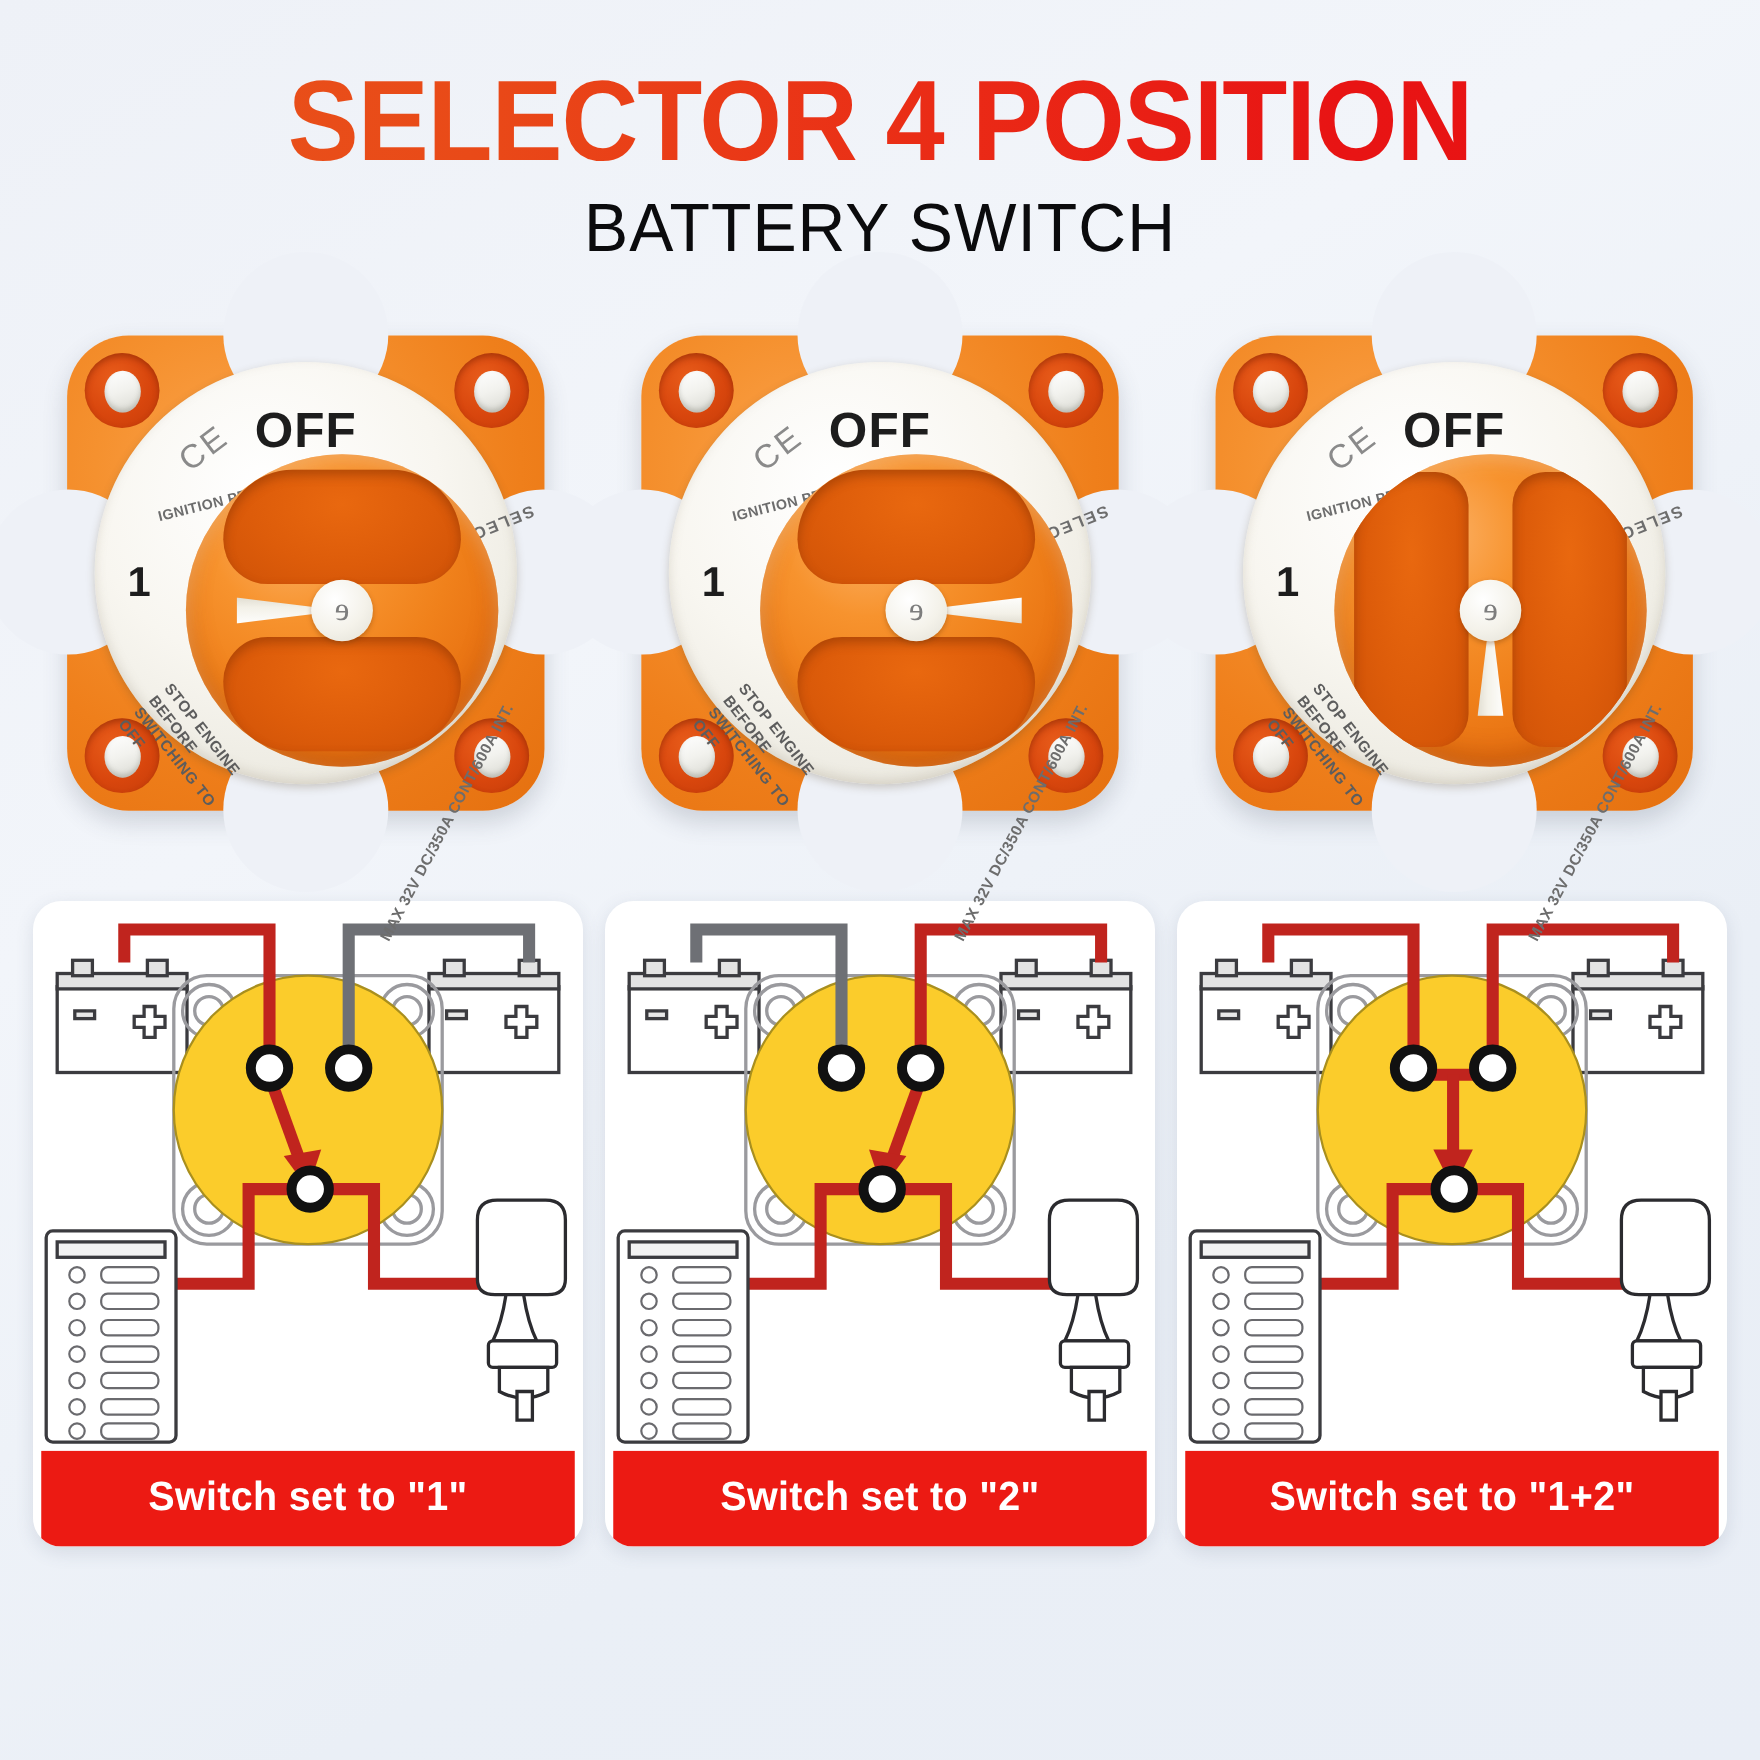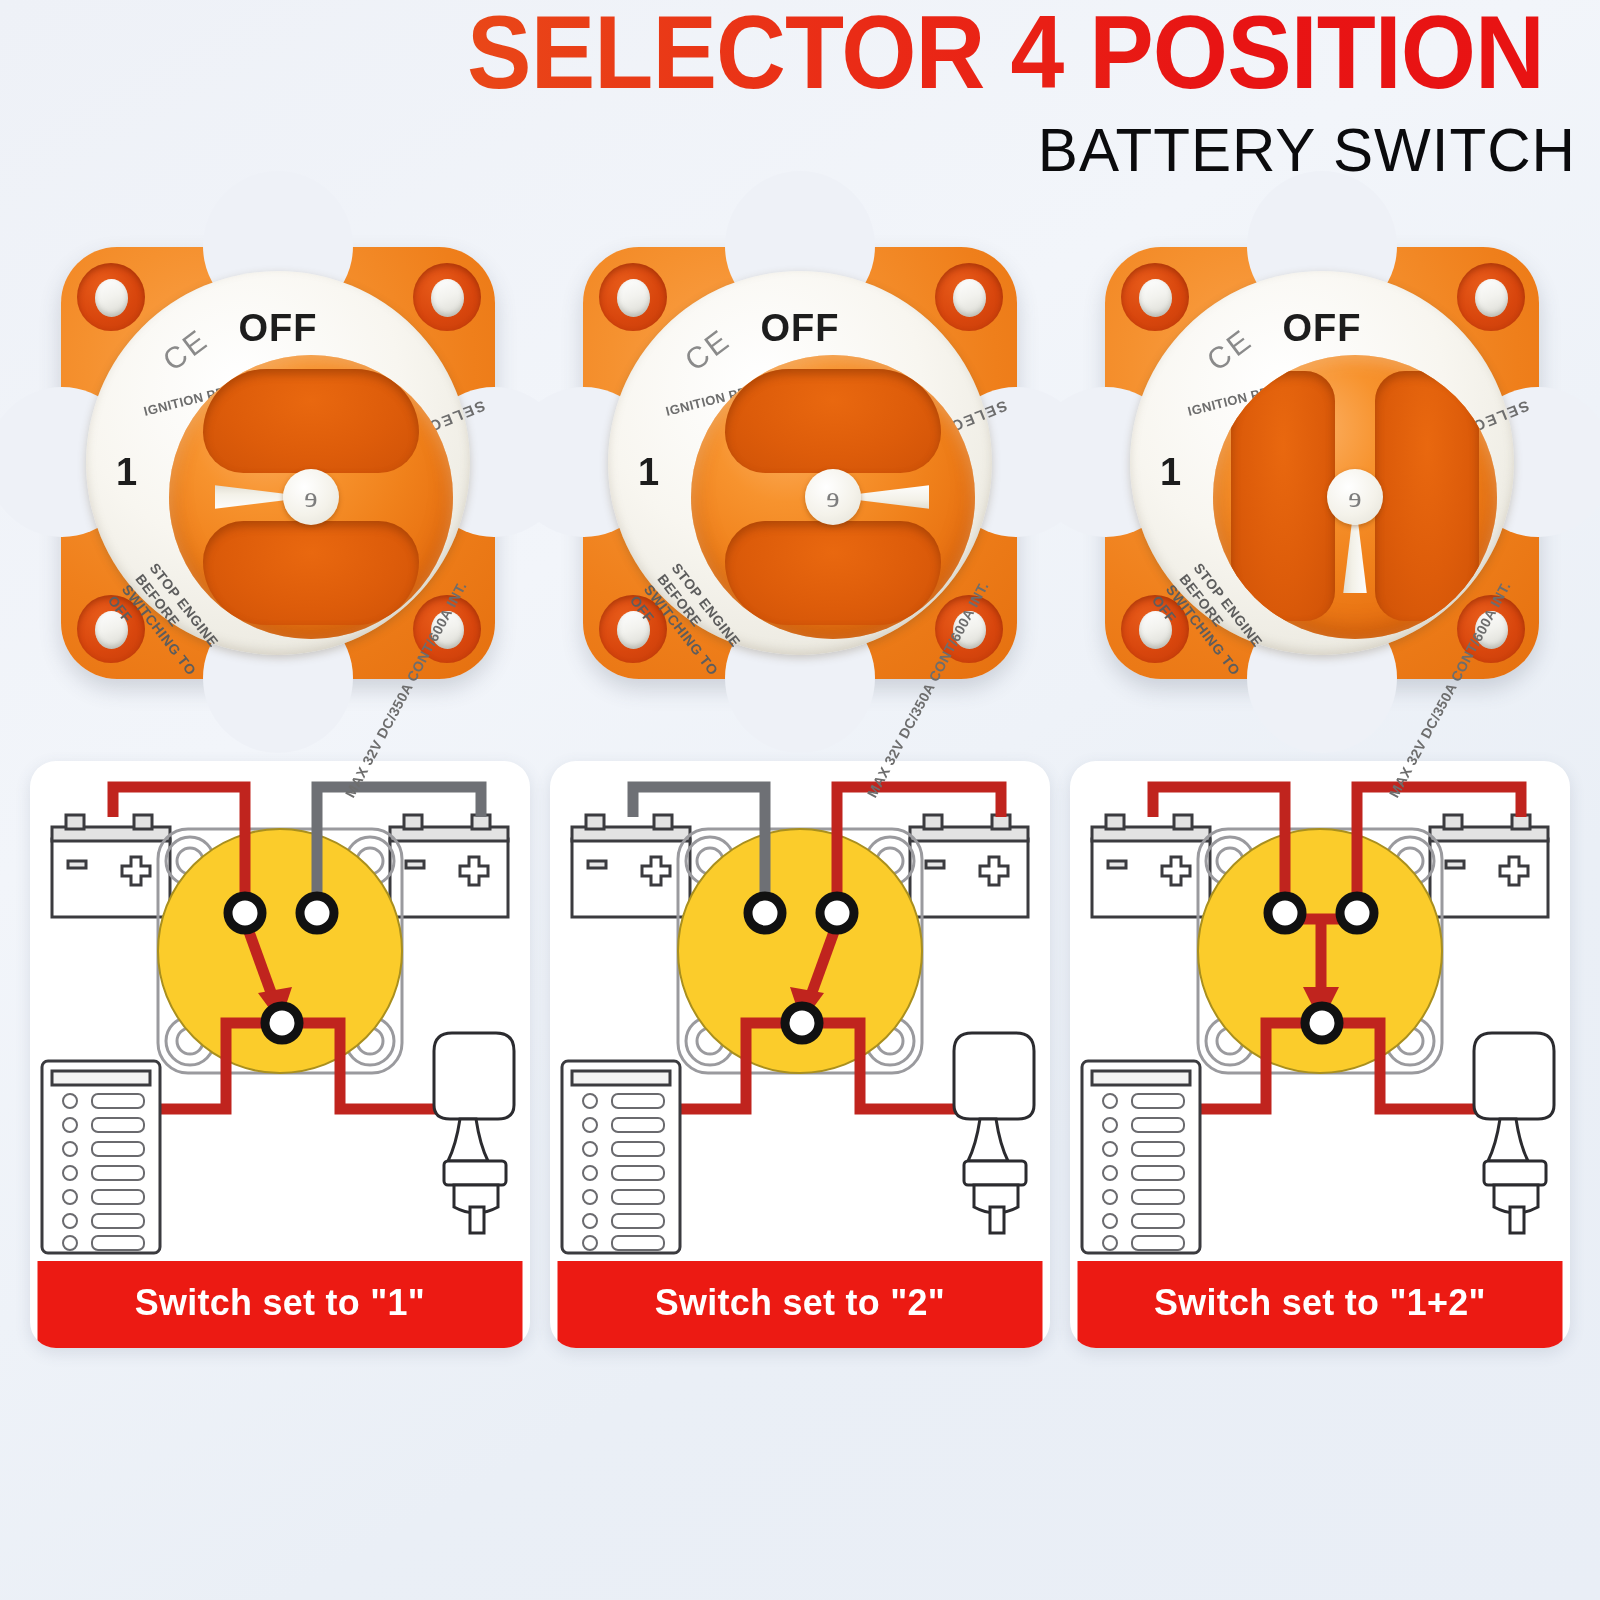--- a/index.html
+++ b/index.html
@@ -11,21 +11,22 @@
   }
 
   body {
     font-family: "Liberation Sans", sans-serif;
     background: linear-gradient(150deg, #eef1f7 0%, #f2f5fa 35%, #eaeff6 70%, #e9eef6 100%);
     position: relative;
   }
 
   
   .header {
-    text-align: right;
+    padding-top: 58px;
+    text-align: center;
   }
   .title {
     font-size: 104px;
     font-weight: bold;
     letter-spacing: -1px;
     line-height: 1.0;
     font-family: "Liberation Sans Narrow", "Liberation Sans", sans-serif;
     transform: scaleX(0.93);
     background: linear-gradient(90deg, #e8531b 0%, #e94a18 25%, #ea2a16 55%, #e81414 78%, #e81313 100%);
     -webkit-background-clip: text;
@@ -106,21 +107,21 @@
     left: 33px; top: 34px;
     width: 384px; height: 384px;
     border-radius: 50%;
     background:
       radial-gradient(circle at 40% 30%, #ffffff 0%, #f8f6f0 45%, #eceae1 78%, #dedbd1 100%);
     box-shadow: 0 3px 8px rgba(90,70,40,0.25), inset 0 -4px 10px rgba(150,140,120,0.25);
   }
 
   
   .ring-txt { position: absolute; color: #1d1d1d; font-weight: bold; }
-  .t-off { left: 0; right: 0; top: 36px; text-align: center; font-size: 38px; letter-spacing: 1px; }
+  .t-off { left: 0; right: 0; top: 36px; text-align: center; font-size: 45px; letter-spacing: 1px; }
   .t-1   { left: 30px; top: 180px; font-size: 38px; }
   .t-2   { right: 30px; top: 180px; font-size: 38px; }
   .t-12  { left: 0; right: 0; bottom: 28px; text-align: center; font-size: 38px; letter-spacing: 0px; }
 
   .t-ce {
     left: 76px; top: 62px; font-size: 30px; color: #8a8a8a; font-weight: normal;
     transform: rotate(-37deg); letter-spacing: 3px;
   }
   .t-ign {
     left: 56px; top: 116px; font-size: 13px; color: #6d6d6d; font-weight: bold;

